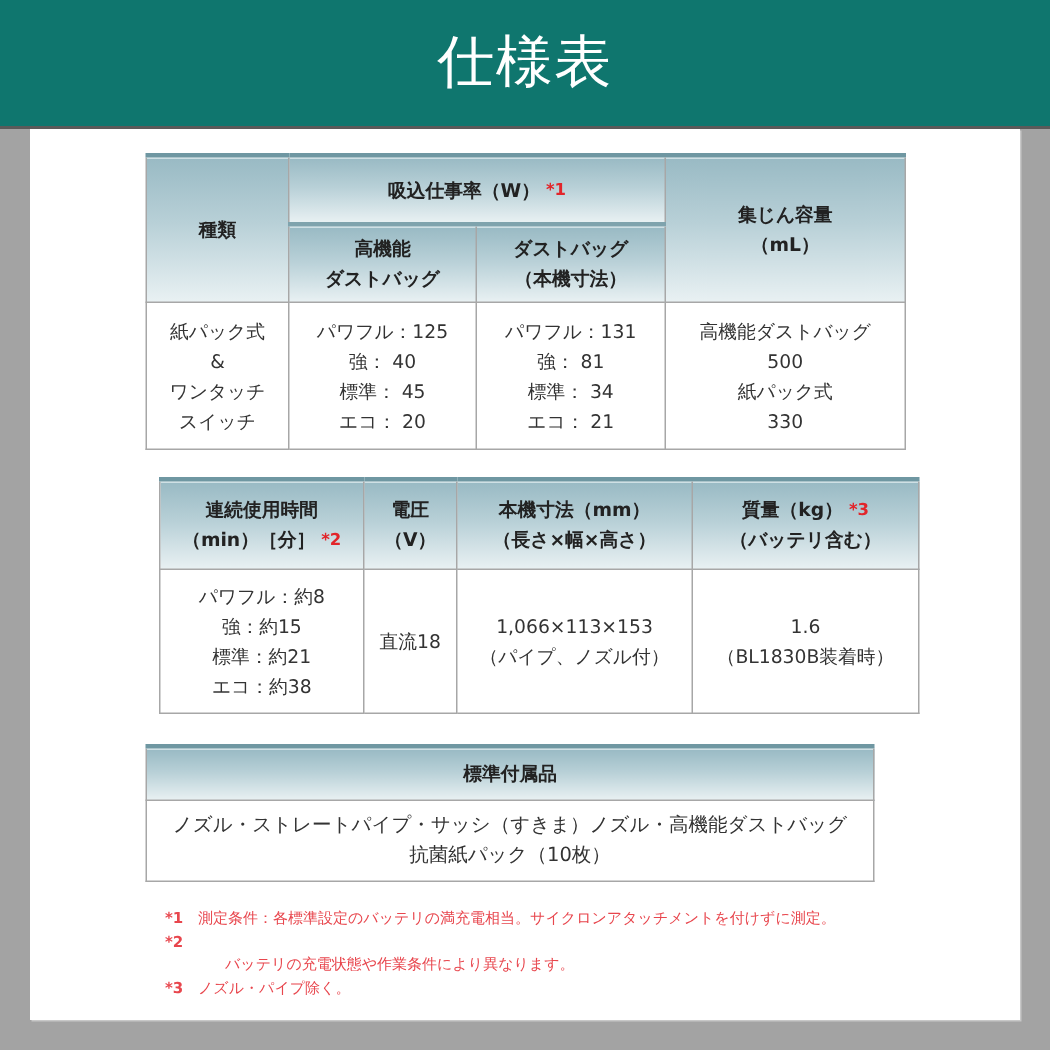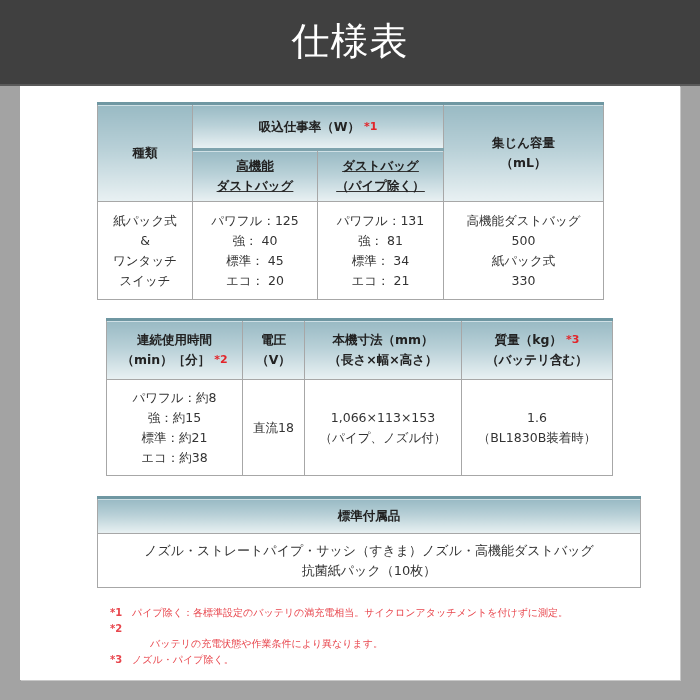--- a/index.html
+++ b/index.html
@@ -5,21 +5,21 @@
     * { box-sizing: border-box; margin: 0; padding: 0; }
     html, body { width: 700px; height: 700px; overflow: hidden; }
     body {
       background: #a3a3a3;
       font-family: "DejaVu Sans", "Liberation Sans", sans-serif;
       color: #333;
       position: relative;
     }
     .title-bar {
       position: absolute; left: 0; top: 0; width: 700px; height: 86px;
-      background: #404040;
+      background: #0f766e;
       border-bottom: 2px solid #5a5a5a;
       display: flex; align-items: center; justify-content: center;
     }
     .title-bar h1 {
       color: #ffffff; font-size: 38px; font-weight: normal; letter-spacing: 1px;
       margin-top: -2px;
     }
     .panel {
       position: absolute; left: 20px; top: 86px; width: 660px; height: 594px;
       background: #ffffff;
@@ -78,28 +78,28 @@
       <span>種類</span>
     </th>
     <th colspan="2">
       <span>吸込仕事率（W）</span><span class="red">*1</span>
     </th>
     <th rowspan="2">
       <div>集じん容量</div>
       <div>（mL）</div>
     </th>
   </tr>
-  <tr style="height:52px;text-decoration:underline;">
+  <tr style="height:52px;">
     <th class="sub">
       <div>高機能</div>
       <div>ダストバッグ</div>
     </th>
     <th class="sub">
       <div>ダストバッグ</div>
-      <div>（パイプ除く）</div>
+      <div>（本機寸法）</div>
     </th>
   </tr>
   <tr style="height:98px;">
     <td>
       <div>紙パック式</div>
       <div>&amp;</div>
       <div>ワンタッチ</div>
       <div>スイッチ</div>
     </td>
     <td>
@@ -165,40 +165,40 @@
       <div>（パイプ、ノズル付）</div>
     </td>
     <td>
       <div>1.6</div>
       <div>（BL1830B装着時）</div>
     </td>
   </tr>
 </tbody>
   </table>
 
-<table class="spec" style="left:97px; top:496px; width:544px;">
+<table class="spec" style="left:97px; top:496px; width:486px;">
   <tbody>
       <tr style="height:36px;">
     <th>
       <span>標準付属品</span>
     </th>
   </tr>
   <tr style="height:54px;">
     <td style="font-size:13px;text-align:center;">
       <div>ノズル・ストレートパイプ・サッシ（すきま）ノズル・高機能ダストバッグ</div>
       <div>抗菌紙パック（10枚）</div>
     </td>
   </tr>
 </tbody>
   </table>
 
 <div class="footnotes">
   <div class="fn">
     <span class="mark">*1</span>
-    <span>パイプ除く：各標準設定のバッテリの満充電相当。サイクロンアタッチメントを付けずに測定。</span>
+    <span>測定条件：各標準設定のバッテリの満充電相当。サイクロンアタッチメントを付けずに測定。</span>
   </div>
   <div class="fn">
     <span class="mark">*2</span>
   </div>
   <div class="fn indent">
     <span>バッテリの充電状態や作業条件により異なります。</span>
   </div>
   <div class="fn">
     <span class="mark">*3</span>
     <span>ノズル・パイプ除く。</span>

